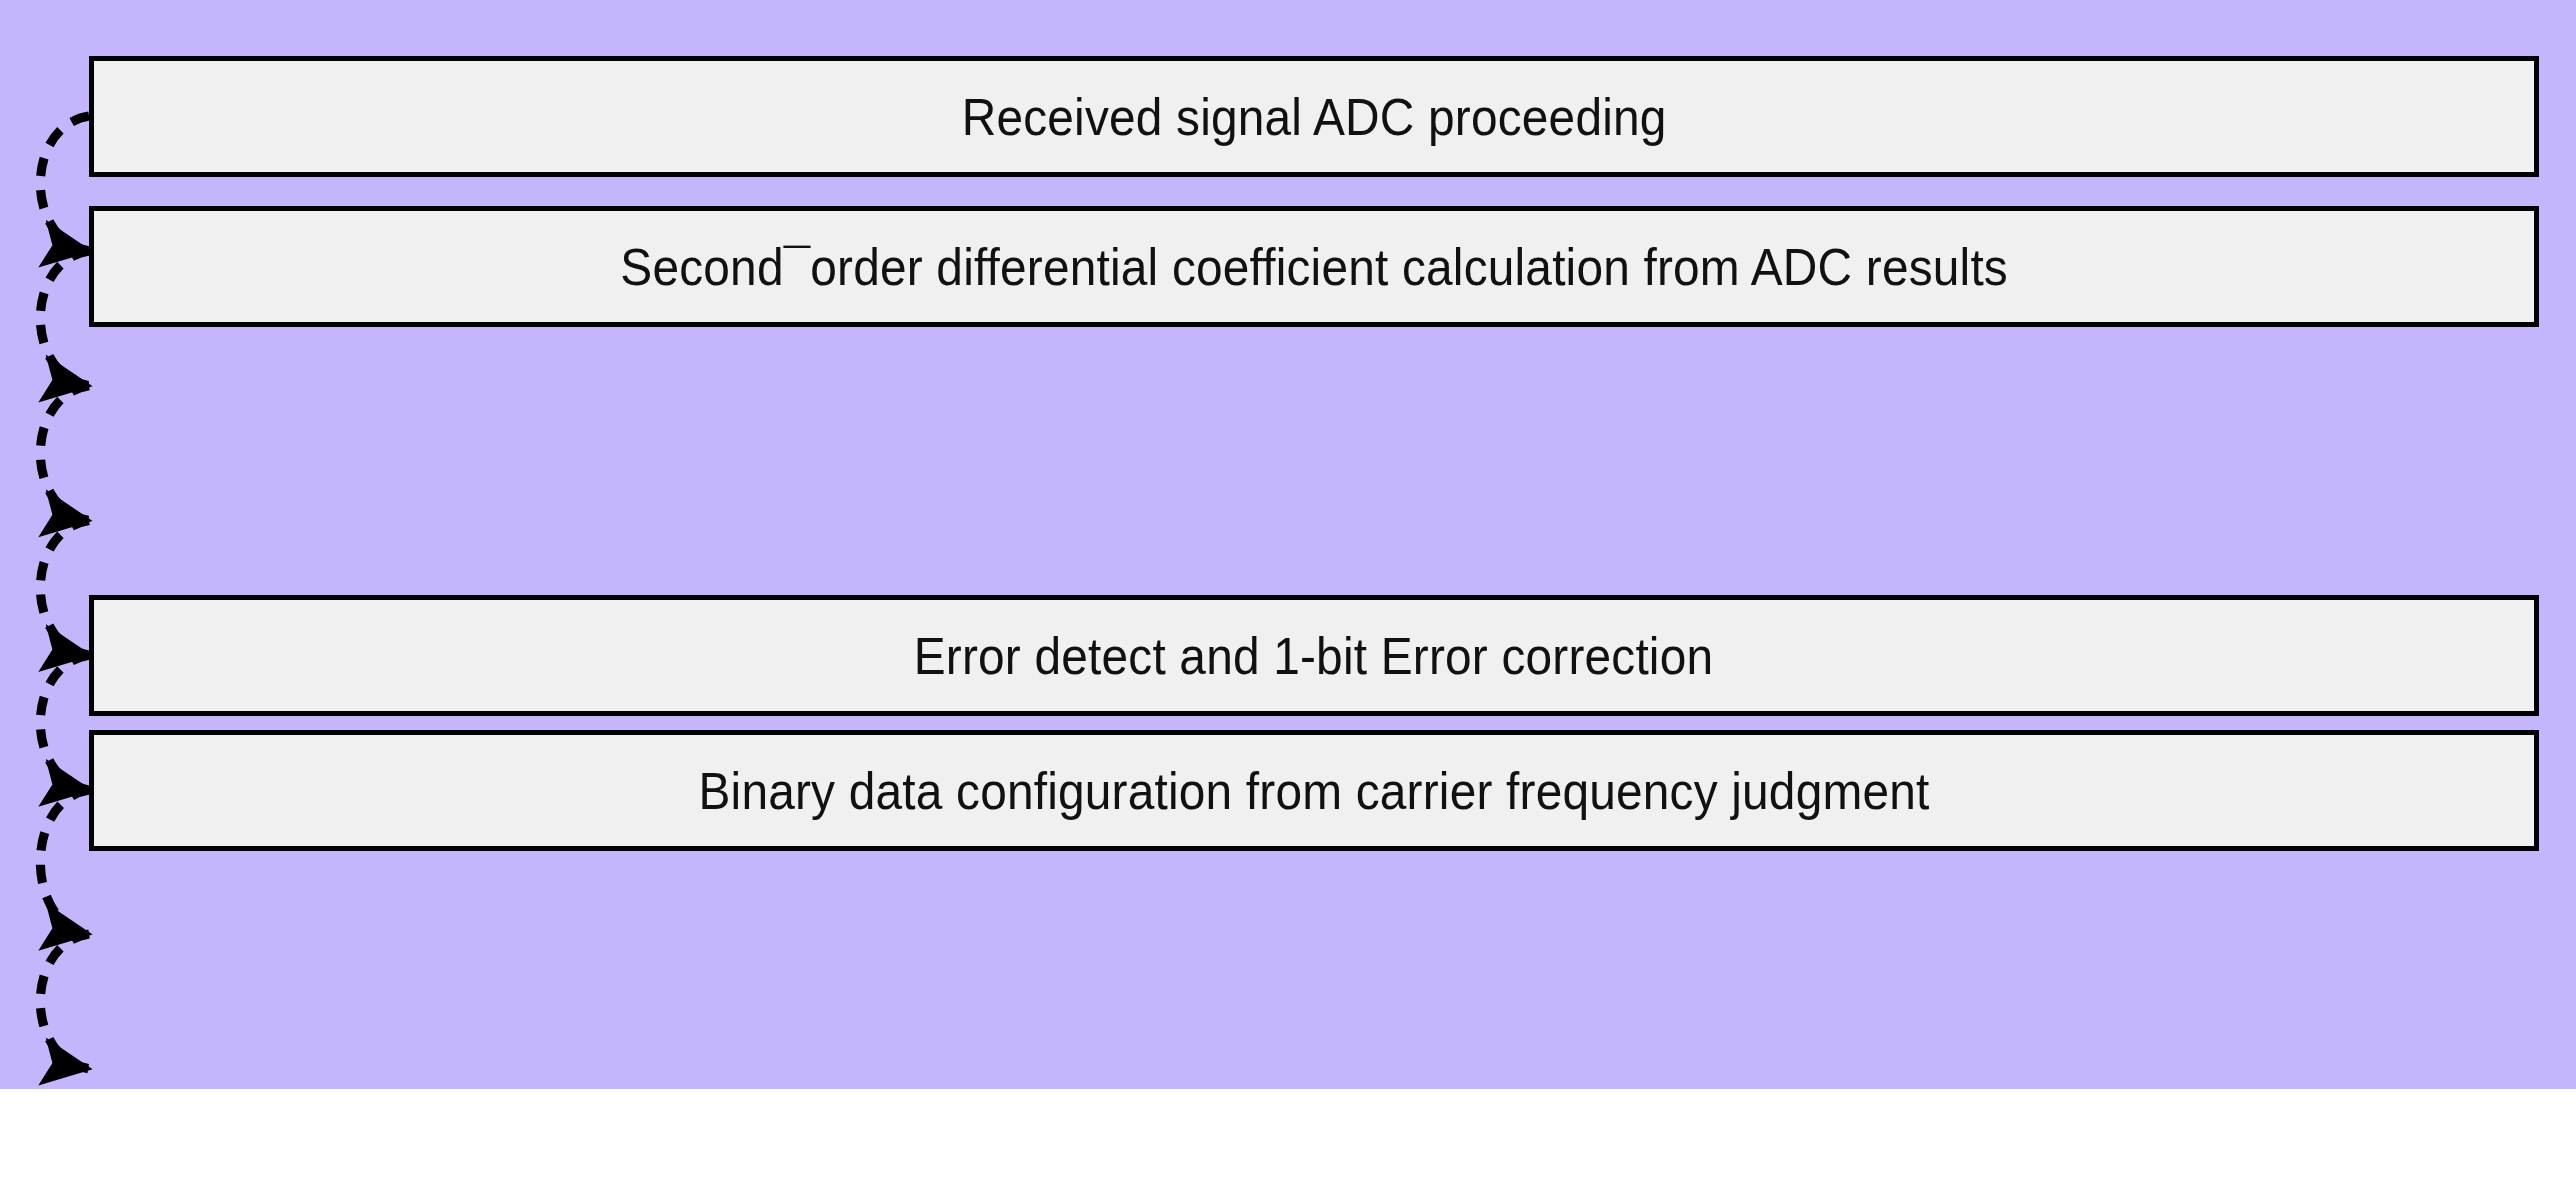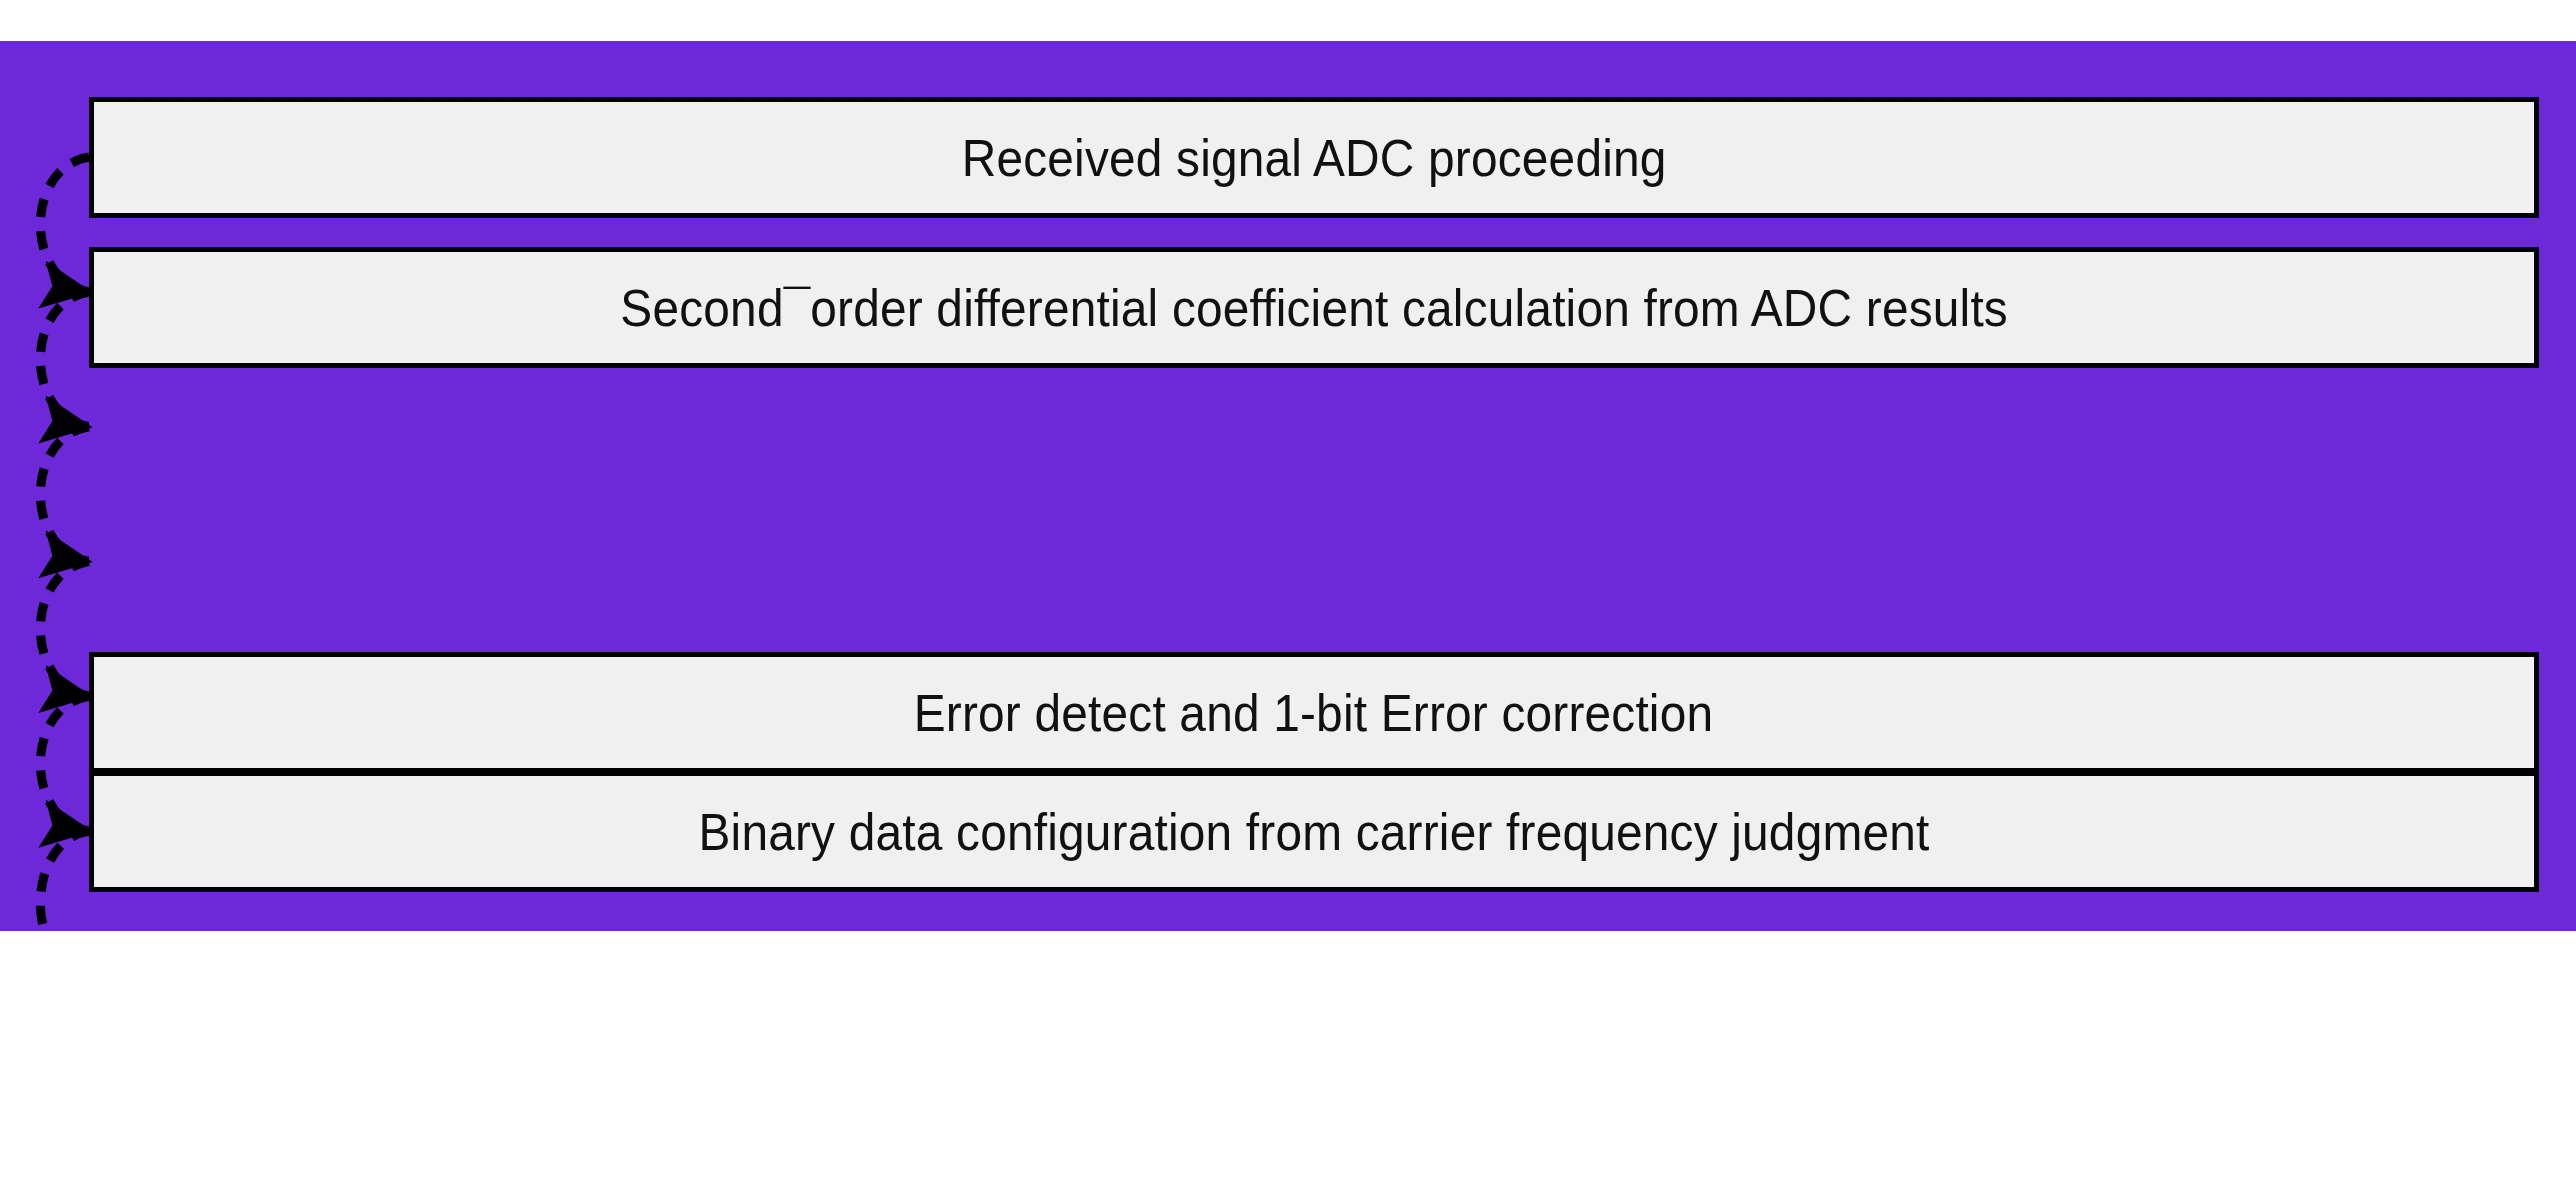--- a/index.html
+++ b/index.html
@@ -6,24 +6,23 @@
     margin: 0;
     padding: 0;
     background: #ffffff;
   }
   body {
     font-family: "Liberation Sans", "DejaVu Sans", sans-serif;
   }
   #canvas {
     position: relative;
     width: 2576px;
-    height: 890px;
-    background: #6d28d9;
+    height: 1089px;
+    background: #c4b5fd;
     overflow: hidden;
-    margin-top: 41px;
   }
   #flow-svg {
     position: absolute;
     left: 0;
     top: 0;
     width: 2576px;
     height: 1184px;
   }
   .step-box {
     position: absolute;
@@ -74,21 +73,21 @@
   <div class="step-box" style="top:56px">
     <span class="step-label">Received signal ADC proceeding</span>
   </div>
 
   <div class="step-box" style="top:206px">
     <span class="step-label">Second¯order differential coefficient calculation from ADC results</span>
   </div>
 
 
 
-  <div class="step-box" style="top:611px">
+  <div class="step-box" style="top:595px">
     <span class="step-label">Error detect and 1-bit Error correction</span>
   </div>
 
   <div class="step-box" style="top:730px">
     <span class="step-label">Binary data configuration from carrier frequency judgment</span>
   </div>
 
 
 
 </div>

